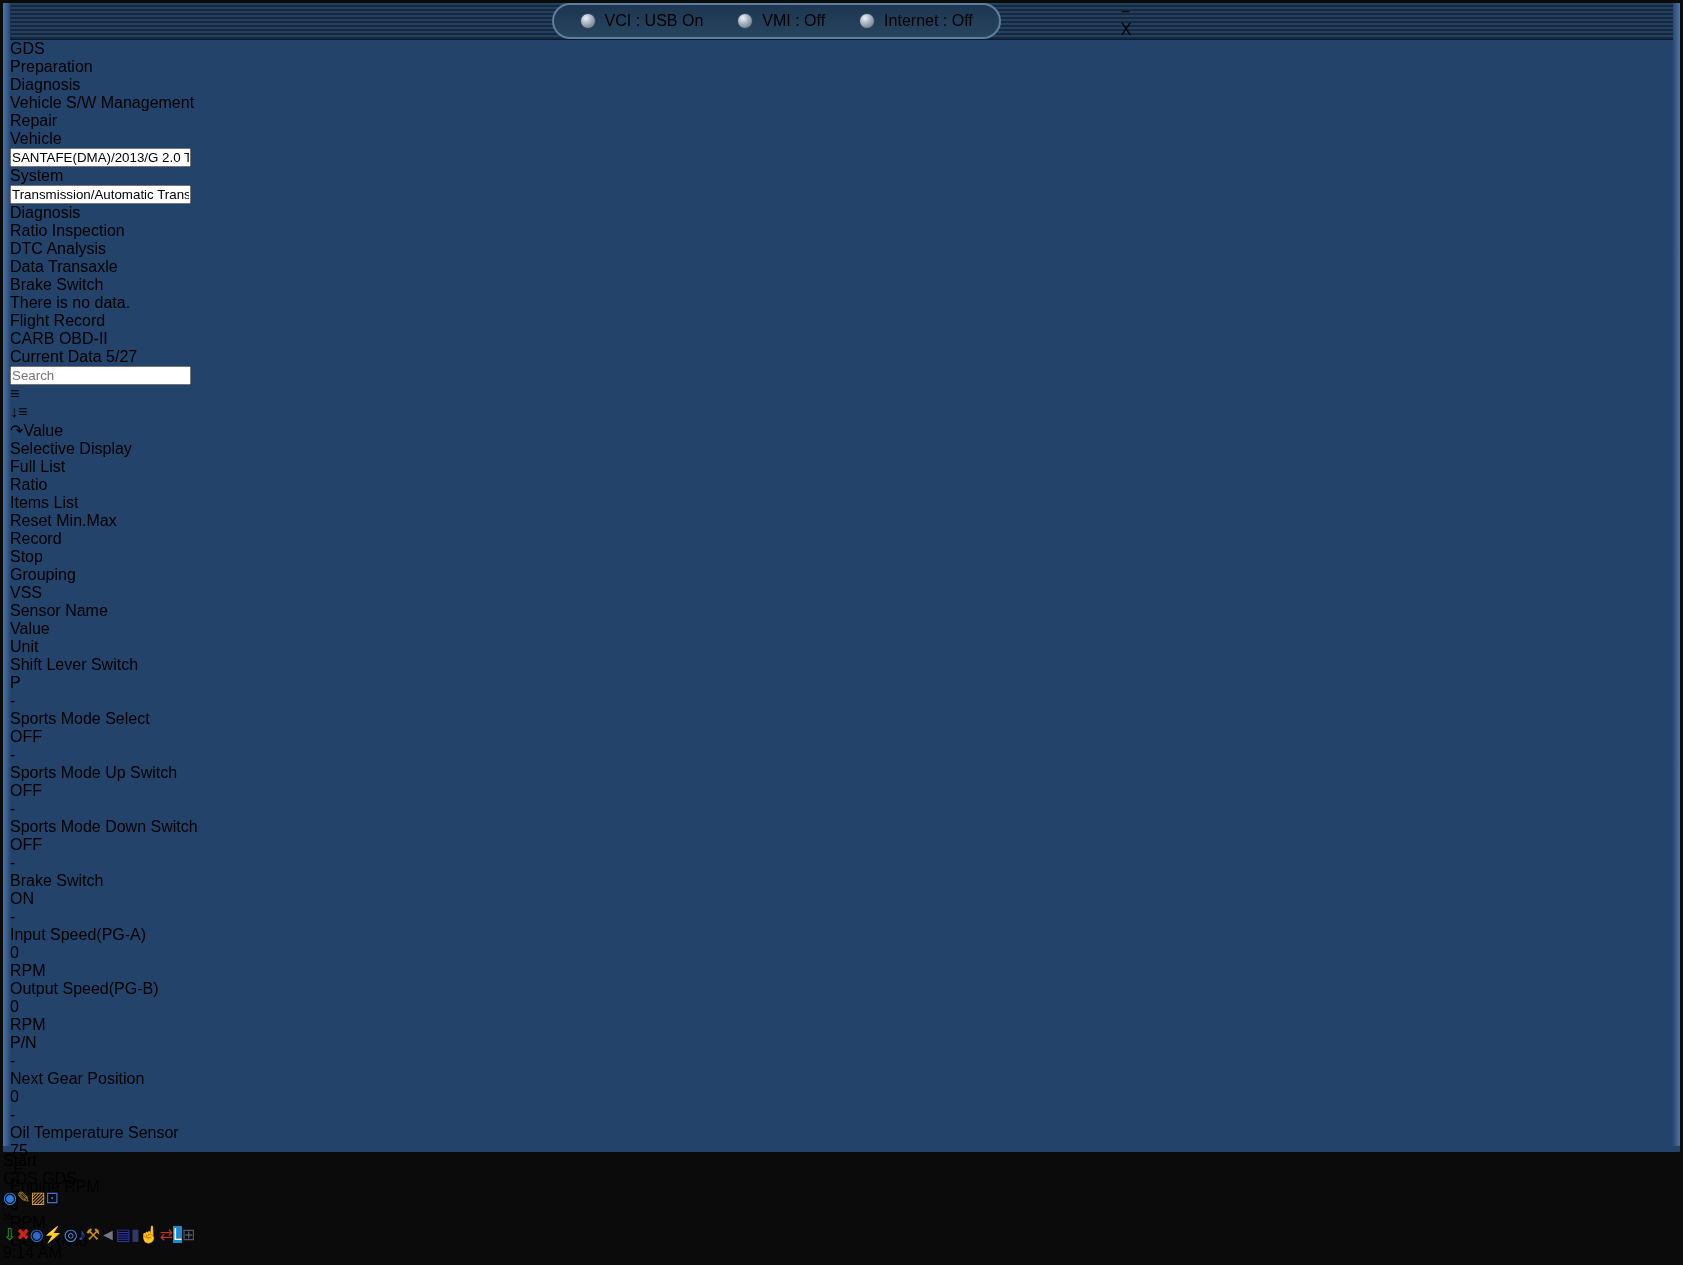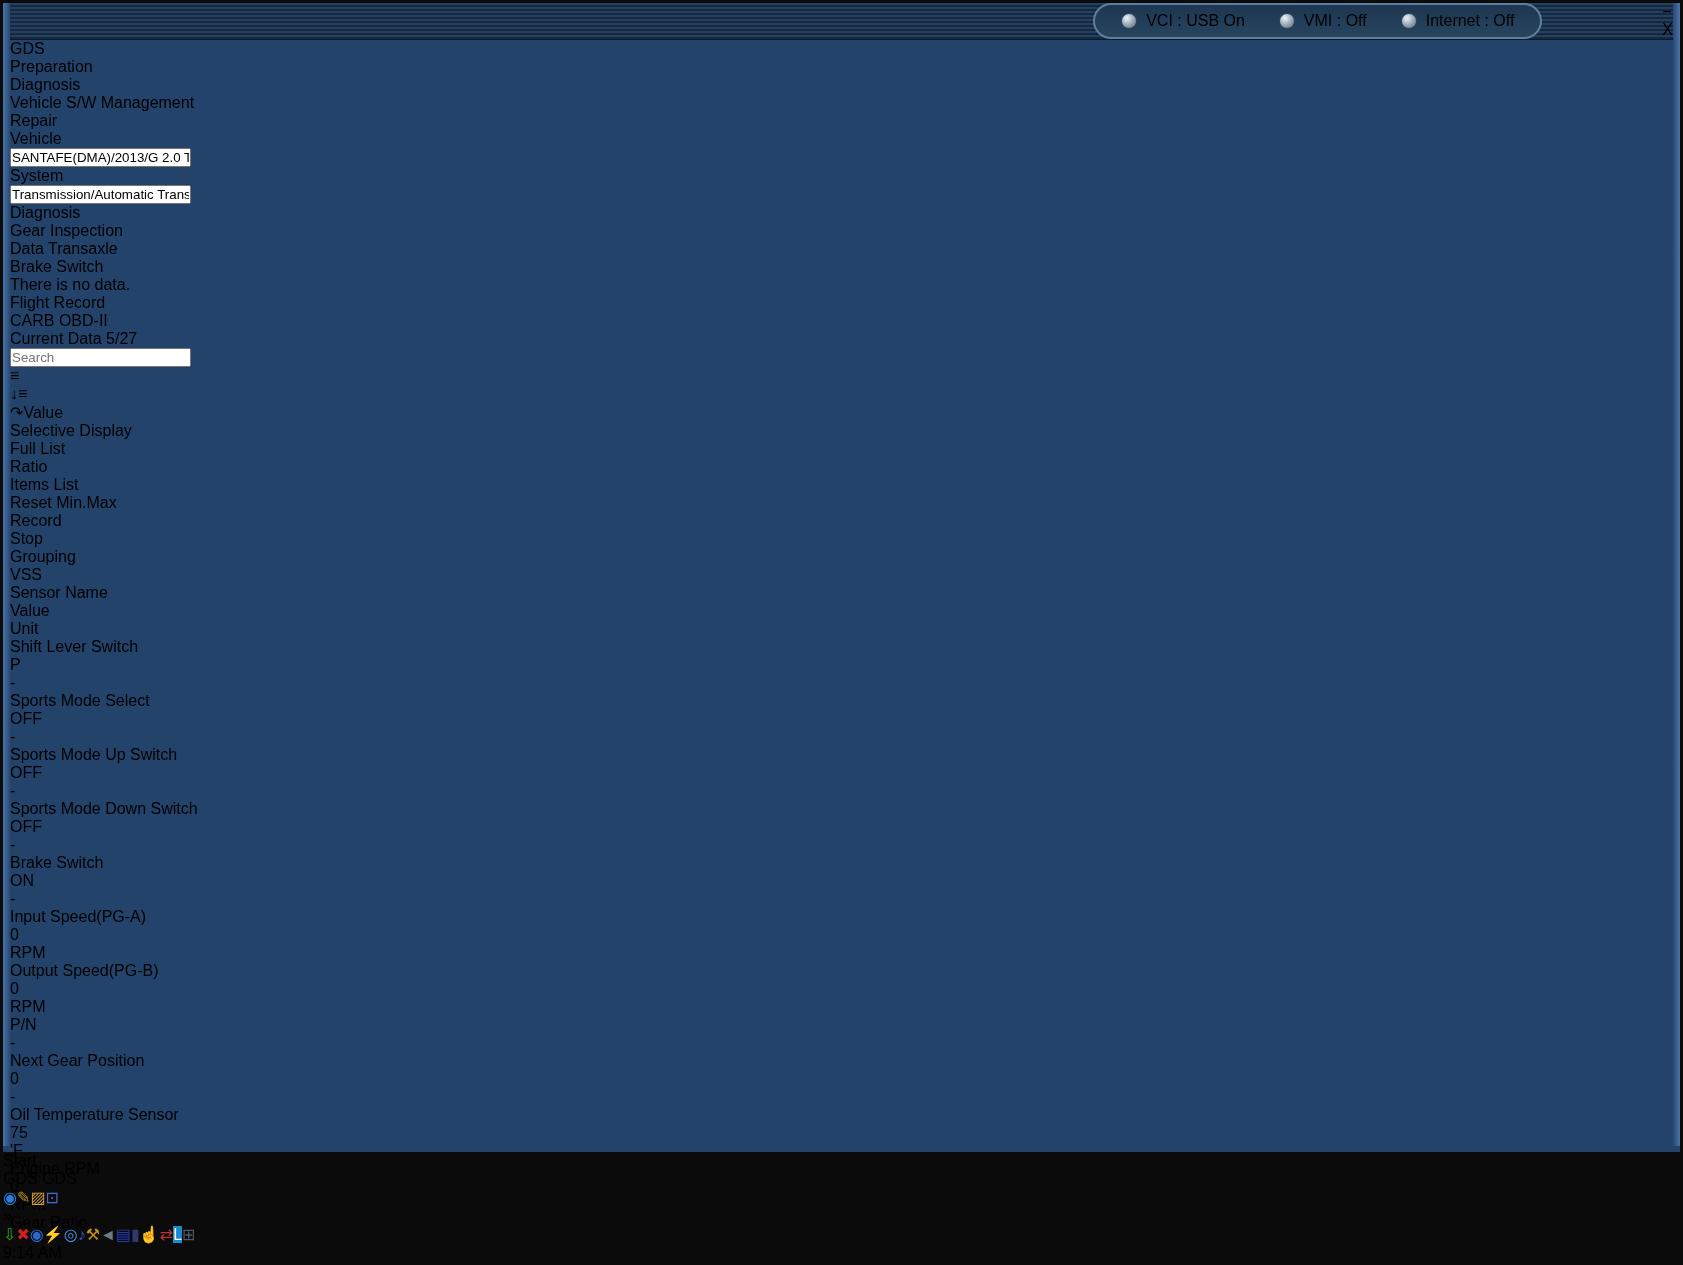--- a/index.html
+++ b/index.html
@@ -1,21 +1,21 @@
 <!DOCTYPE html>
 <html><head>
 <meta charset="utf-8">
 <style>
   *{box-sizing:border-box;margin:0;padding:0;font-family:"Liberation Sans",sans-serif;}
   html,body{background:#444;}
   .screen{width:1683px;height:1265px;border:3px solid #0b0b0b;display:flex;flex-direction:column;background:#0b0b0b;position:relative;overflow:hidden;}
   .window{flex:1;min-height:0;background:linear-gradient(90deg,#4a74a8,#23436b 8px,#23436b calc(100% - 8px),#4a74a8);padding:0 7px;display:flex;flex-direction:column;border-bottom:6px solid #23436b;}
 
   
-  .titlebar{height:52px;background:repeating-linear-gradient(180deg,#23405f 0 2px,#16283f 2px 4px),#1b3150;position:relative;display:flex;align-items:center;justify-content:flex-end;border-bottom:1px solid #0c1a2c;}
+  .titlebar{height:52px;background:repeating-linear-gradient(180deg,#23405f 0 2px,#16283f 2px 4px),#1b3150;position:relative;display:flex;align-items:center;justify-content:center;border-bottom:1px solid #0c1a2c;}
   .status-pill{display:flex;align-items:center;gap:34px;background:linear-gradient(#1d3552,#27455f);border:2px solid #5d7f9d;border-radius:18px;height:36px;padding:0 26px;margin-right:120px;}
   .status{display:flex;align-items:center;gap:9px;}
   .led-dot{width:16px;height:16px;border-radius:50%;background:radial-gradient(circle at 35% 30%,#eef2f6,#93a1b1 55%,#5a6878);border:1px solid #32465c;flex:none;}
   .led-dot.on{background:radial-gradient(circle at 35% 30%,#b8ffb0,#18cξ;}
   .led-dot.on{background:radial-gradient(circle at 35% 30%,#b8ffb0,#18c522 55%,#0a7a12);}
   .stext{font-size:19px;font-weight:bold;color:#cdd9e5;letter-spacing:.2px;}
   .stext.on{color:#3fee3f;}
   .win-btns{position:absolute;right:12px;top:9px;display:flex;gap:8px;}
   .win-btn{width:42px;height:32px;border:2px solid #e9eef5;border-radius:5px;background:linear-gradient(#3c5a80,#152d4d);color:#fff;font-size:19px;font-weight:bold;display:flex;align-items:center;justify-content:center;cursor:pointer;}
 
@@ -193,21 +193,22 @@
       <div class="vbtn blue">System</div>
       <input class="vinput two" readonly="" value="Transmission/Automatic Transaxle" style="">
       <div class="ibtn-sm"><span class="cam"></span></div>
       <div class="ibtn-sm"><span class="swap"></span></div>
     </div>
 
     <div class="body">
 
       <div class="sidebar">
         <div class="side-title">Diagnosis</div>
-        <div class="side-item">Gear Inspection</div>
+        <div class="side-item">Ratio Inspection</div>
+        <div class="side-item">DTC Analysis</div>
         <div class="side-item active">
           <span>Data Transaxle</span>
           <span class="chip"><i class="tri-r"></i></span>
         </div>
         <div class="side-panel">
           <div class="tree-sel">
             <span class="folder"></span>
             <span>Brake Switch</span>
           </div>
           <div class="tree-msg">

